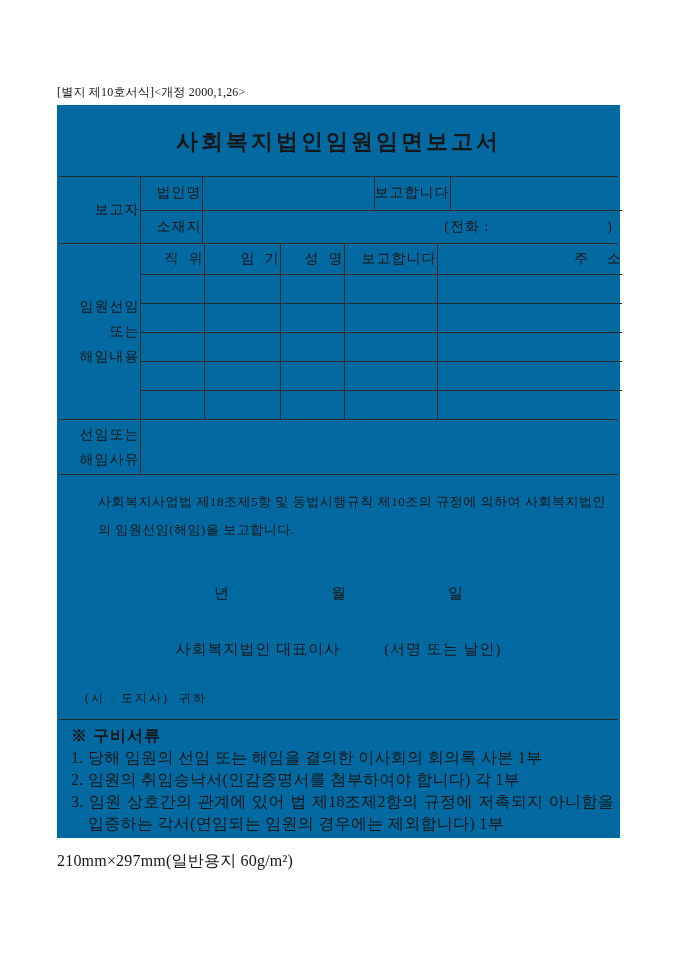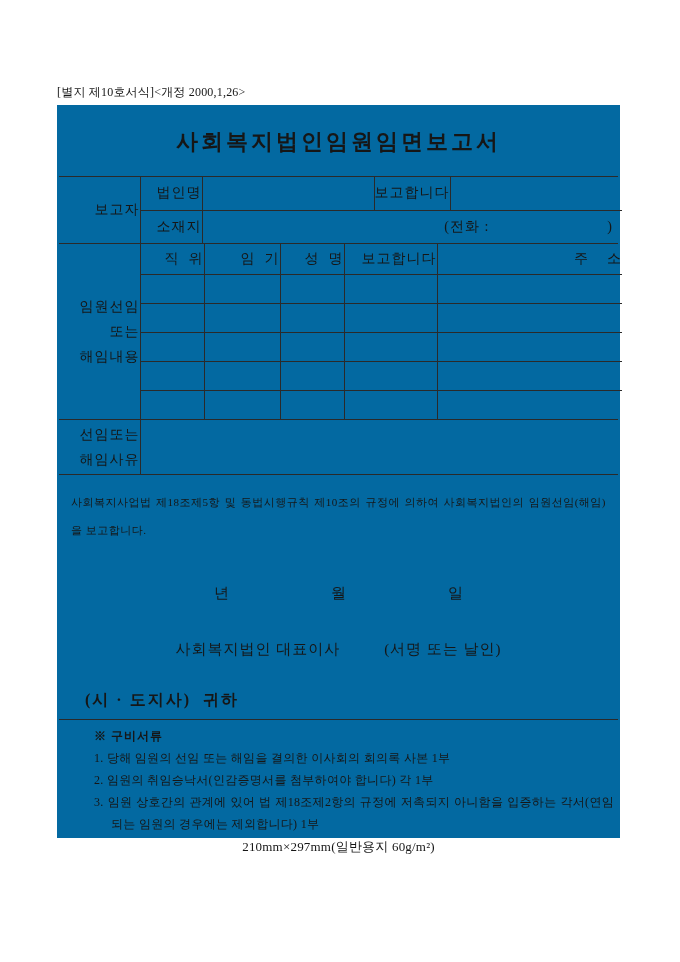--- a/index.html
+++ b/index.html
@@ -32,44 +32,44 @@
   .t2 th { height:30px; }
   .t2 td { height:29px; }
   .t3 td { height:54px;margin-top:17px; }
   .ws-pre { white-space:pre; }
   .ws-preline { white-space:pre-line; line-height:25px; }
   .phone-wrap { display:flex; justify-content:flex-end; align-items:center; padding-right:9px;padding-left:12px; }
   .phone-gap { display:inline-block; width:118px; }
 
   .decl { height:245px; padding:13px 12px 0 12px; overflow:hidden; }
   .decl-body {
-    font-size:11px; line-height:28px; letter-spacing:0.5px;
-    text-align:justify; word-break:break-all;
+    font-size:13px; line-height:28px; letter-spacing:0.5px;
+    text-align:justify; word-break:break-all;margin-left:27px;
   }
   .date-row {
     display:flex; justify-content:center; gap:102px;
     margin-top:40px; font-size:15px;
   }
   .sig-row {
     display:flex; justify-content:center; gap:44px;
     margin-top:37px; font-size:15px; letter-spacing:1px; white-space:pre;
   }
   .addressee {
     margin-top:31px; padding-left:14px;
-    font-size:16px; font-weight:bold; letter-spacing:2px; white-space:pre;
-  }
-
-  .docs { height:116px; padding:5px 4px 0 12px; overflow:hidden; font-size:12px; line-height:22px;margin-left:23px; }
+    font-size:12px; font-weight:normal; letter-spacing:2px; white-space:pre;
+  }
+
+  .docs { height:116px; padding:5px 4px 0 12px; overflow:hidden; font-size:16px; line-height:22px; }
   .docs-header { font-weight:bold; letter-spacing:1px; }
   .doc-item {
     padding-left:17px; text-indent:-17px;
     text-align:justify; word-break:break-all; letter-spacing:0.3px;
   }
 
-  .footer-note { text-align:center; font-size:13px; letter-spacing:0.2px; }
+  .footer-note { margin-top:13px; text-align:left; font-size:16px; letter-spacing:0.2px; }
 </style>
 </head>
 <body>
 
 <div class="sheet">
 
   <div class="top-label">[별지 제10호서식]&lt;개정 2000,1,26&gt;</div>
 
   <div class="outer-box">
 

